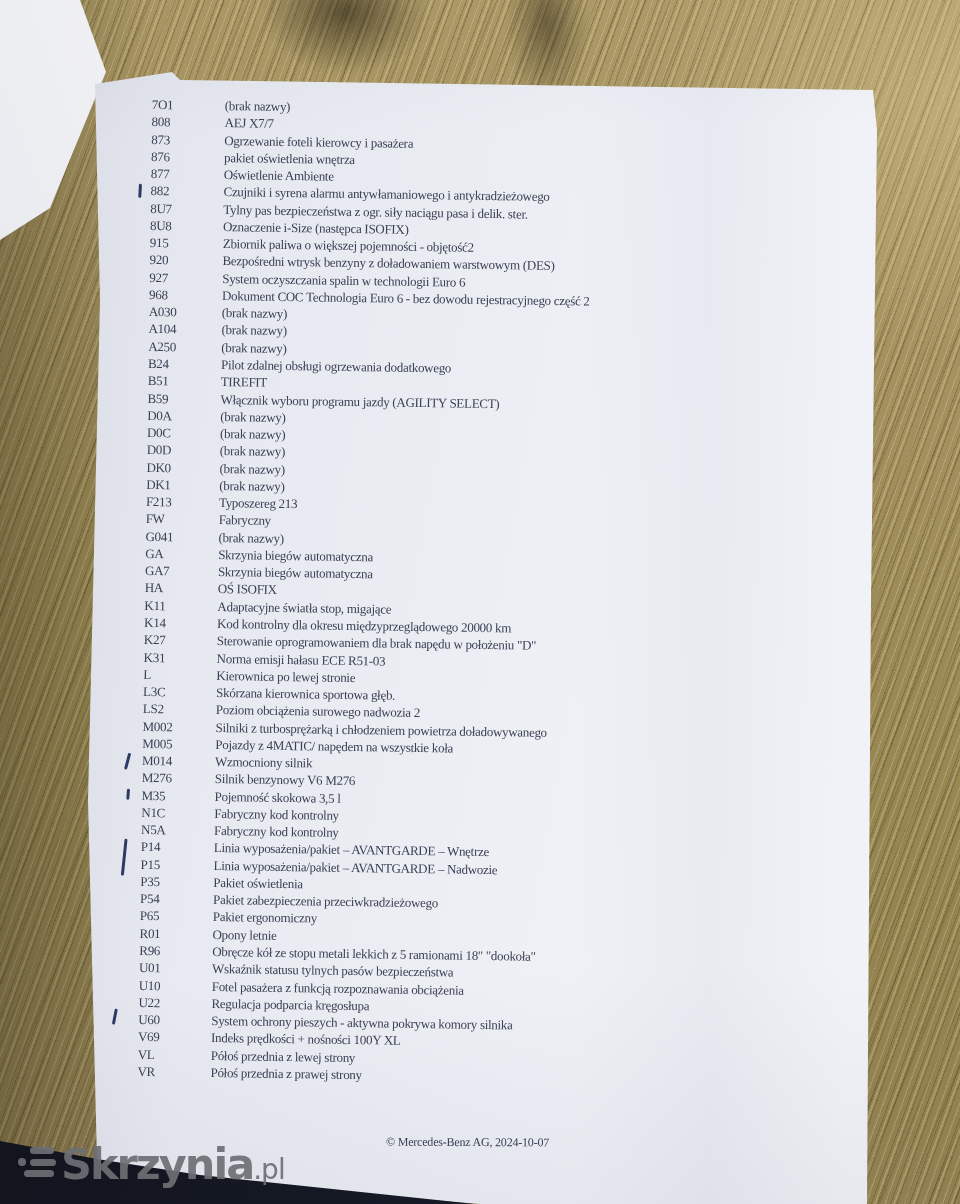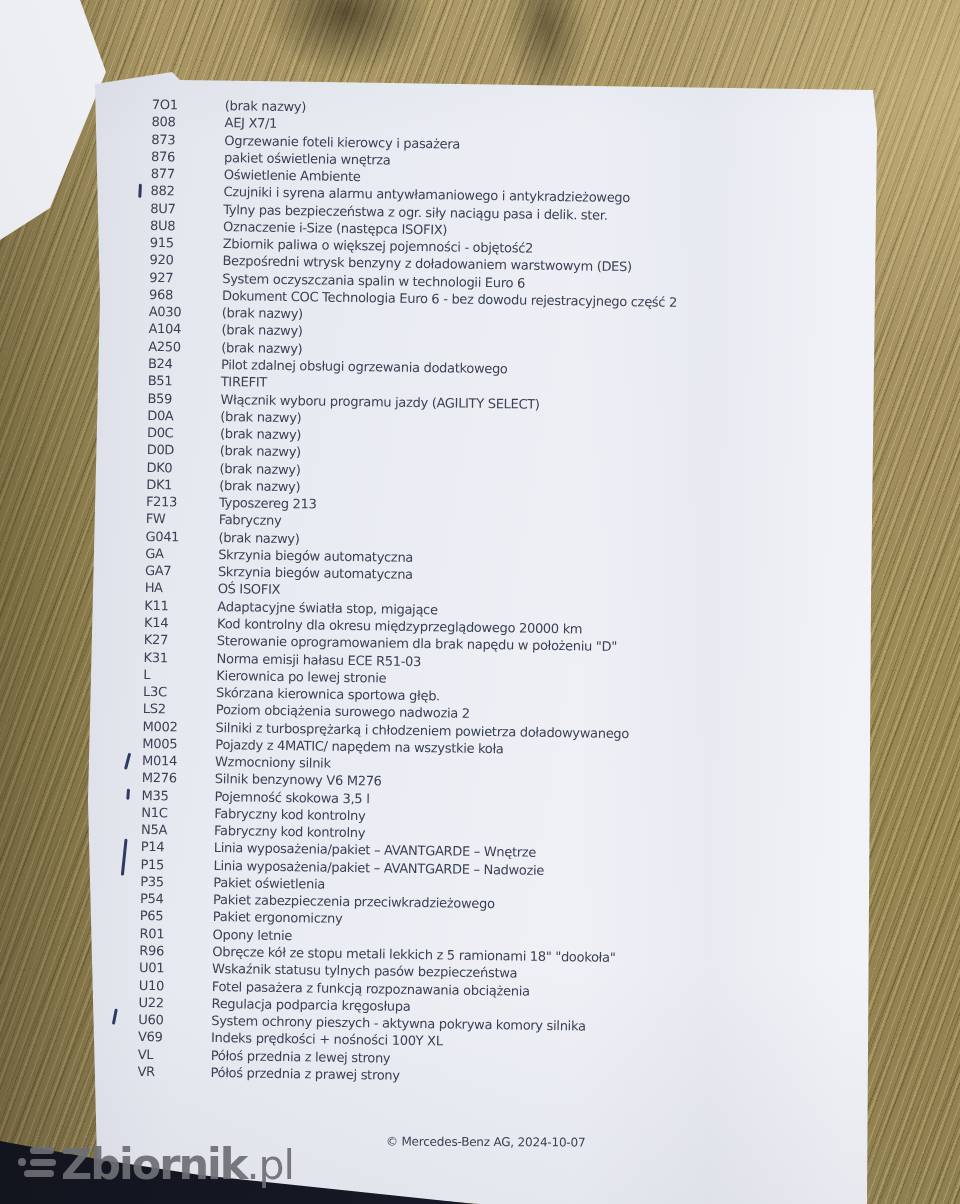--- a/index.html
+++ b/index.html
@@ -35,20 +35,21 @@
   .paper {
     position:absolute; inset:0;
     clip-path:polygon(95px 84px, 172px 72px, 180px 80px, 873px 90px, 877px 130px,
                       871px 600px, 867px 1204px, 480px 1204px, 143px 1177px, 97px 1160px,
                       88px 800px, 100px 300px);
     background:
       linear-gradient(90deg, rgba(120,125,150,0.10) 0, transparent 18%, transparent 60%, rgba(120,125,150,0.06) 74%, transparent 88%),
       linear-gradient(178deg, rgba(150,155,175,0.10) 0, transparent 12%, transparent 80%, rgba(150,155,175,0.12) 100%),
       linear-gradient(100deg, #dfe2ea 0%, #e8eaf1 30%, #eef0f6 60%, #f3f4f8 100%);
     filter:drop-shadow(3px 5px 6px rgba(40,30,10,0.45));
+    font-family:Liberation Serif, serif;
   }
 
   
   .list {
     position:absolute; left:152px; top:96px; width:700px;
     transform:rotate(0.85deg); transform-origin:0 0;
     color:#3a4154; font-size:13px; letter-spacing:-0.3px;
   }
   .row { height:17.28px; line-height:17.28px; white-space:nowrap; }
   .row .code { display:inline-block; width:73px; }
@@ -85,35 +86,35 @@
   .wm-icon .r { display:flex; gap:4px; align-items:center; }
   .wm-bar { height:7px; border-radius:3.5px; background:#6d6f74; }
   .wm-dot { width:8px; height:8px; border-radius:50%; background:#6d6f74; }
   .b1 { width:24px; margin-left:12px; }
   .b2 { width:26px; }
   .b3 { width:30px; margin-left:6px; }
   .wm-text {
     font-size:43px; font-weight:bold; color:#6d6f74;
     letter-spacing:-2px; line-height:48px;
   }
-  .wm-tld { font-size:41px; font-weight:500; letter-spacing:-1px; }
+  .wm-tld { font-size:28px; font-weight:500; letter-spacing:-1px; }
 </style>
 </head>
 <body>
 
 <div class="scene">
 
   <div class="wood"></div>
 
   <div class="paper-extra"></div>
 
   <div class="paper">
     <div class="list" id="code-list">
         <div class="row"><span class="code">7O1</span><span class="name">(brak nazwy)</span></div>
-        <div class="row"><span class="code">808</span><span class="name">AEJ X7/1</span></div>
+        <div class="row"><span class="code">808</span><span class="name">AEJ X7/7</span></div>
         <div class="row"><span class="code">873</span><span class="name">Ogrzewanie foteli kierowcy i pasażera</span></div>
         <div class="row"><span class="code">876</span><span class="name">pakiet oświetlenia wnętrza</span></div>
         <div class="row"><span class="code">877</span><span class="name">Oświetlenie Ambiente</span></div>
         <div class="row"><span class="code">882</span><span class="name">Czujniki i syrena alarmu antywłamaniowego i antykradzieżowego</span></div>
         <div class="row"><span class="code">8U7</span><span class="name">Tylny pas bezpieczeństwa z ogr. siły naciągu pasa i delik. ster.</span></div>
         <div class="row"><span class="code">8U8</span><span class="name">Oznaczenie i-Size (następca ISOFIX)</span></div>
         <div class="row"><span class="code">915</span><span class="name">Zbiornik paliwa o większej pojemności - objętość2</span></div>
         <div class="row"><span class="code">920</span><span class="name">Bezpośredni wtrysk benzyny z doładowaniem warstwowym (DES)</span></div>
         <div class="row"><span class="code">927</span><span class="name">System oczyszczania spalin w technologii Euro 6</span></div>
         <div class="row"><span class="code">968</span><span class="name">Dokument COC Technologia Euro 6 - bez dowodu rejestracyjnego część 2</span></div>
@@ -179,16 +180,16 @@
           <div class="wm-bar b1"></div>
         </div>
       <div class="r">
           <div class="wm-dot"></div>
           <div class="wm-bar b2"></div>
         </div>
       <div class="r">
           <div class="wm-bar b3"></div>
         </div>
     </div>
-    <div class="wm-text"><span>Zbiornik</span><span class="wm-tld">.pl</span></div>
+    <div class="wm-text"><span>Skrzynia</span><span class="wm-tld">.pl</span></div>
   </div>
 
 </div>
 
 </body></html>

